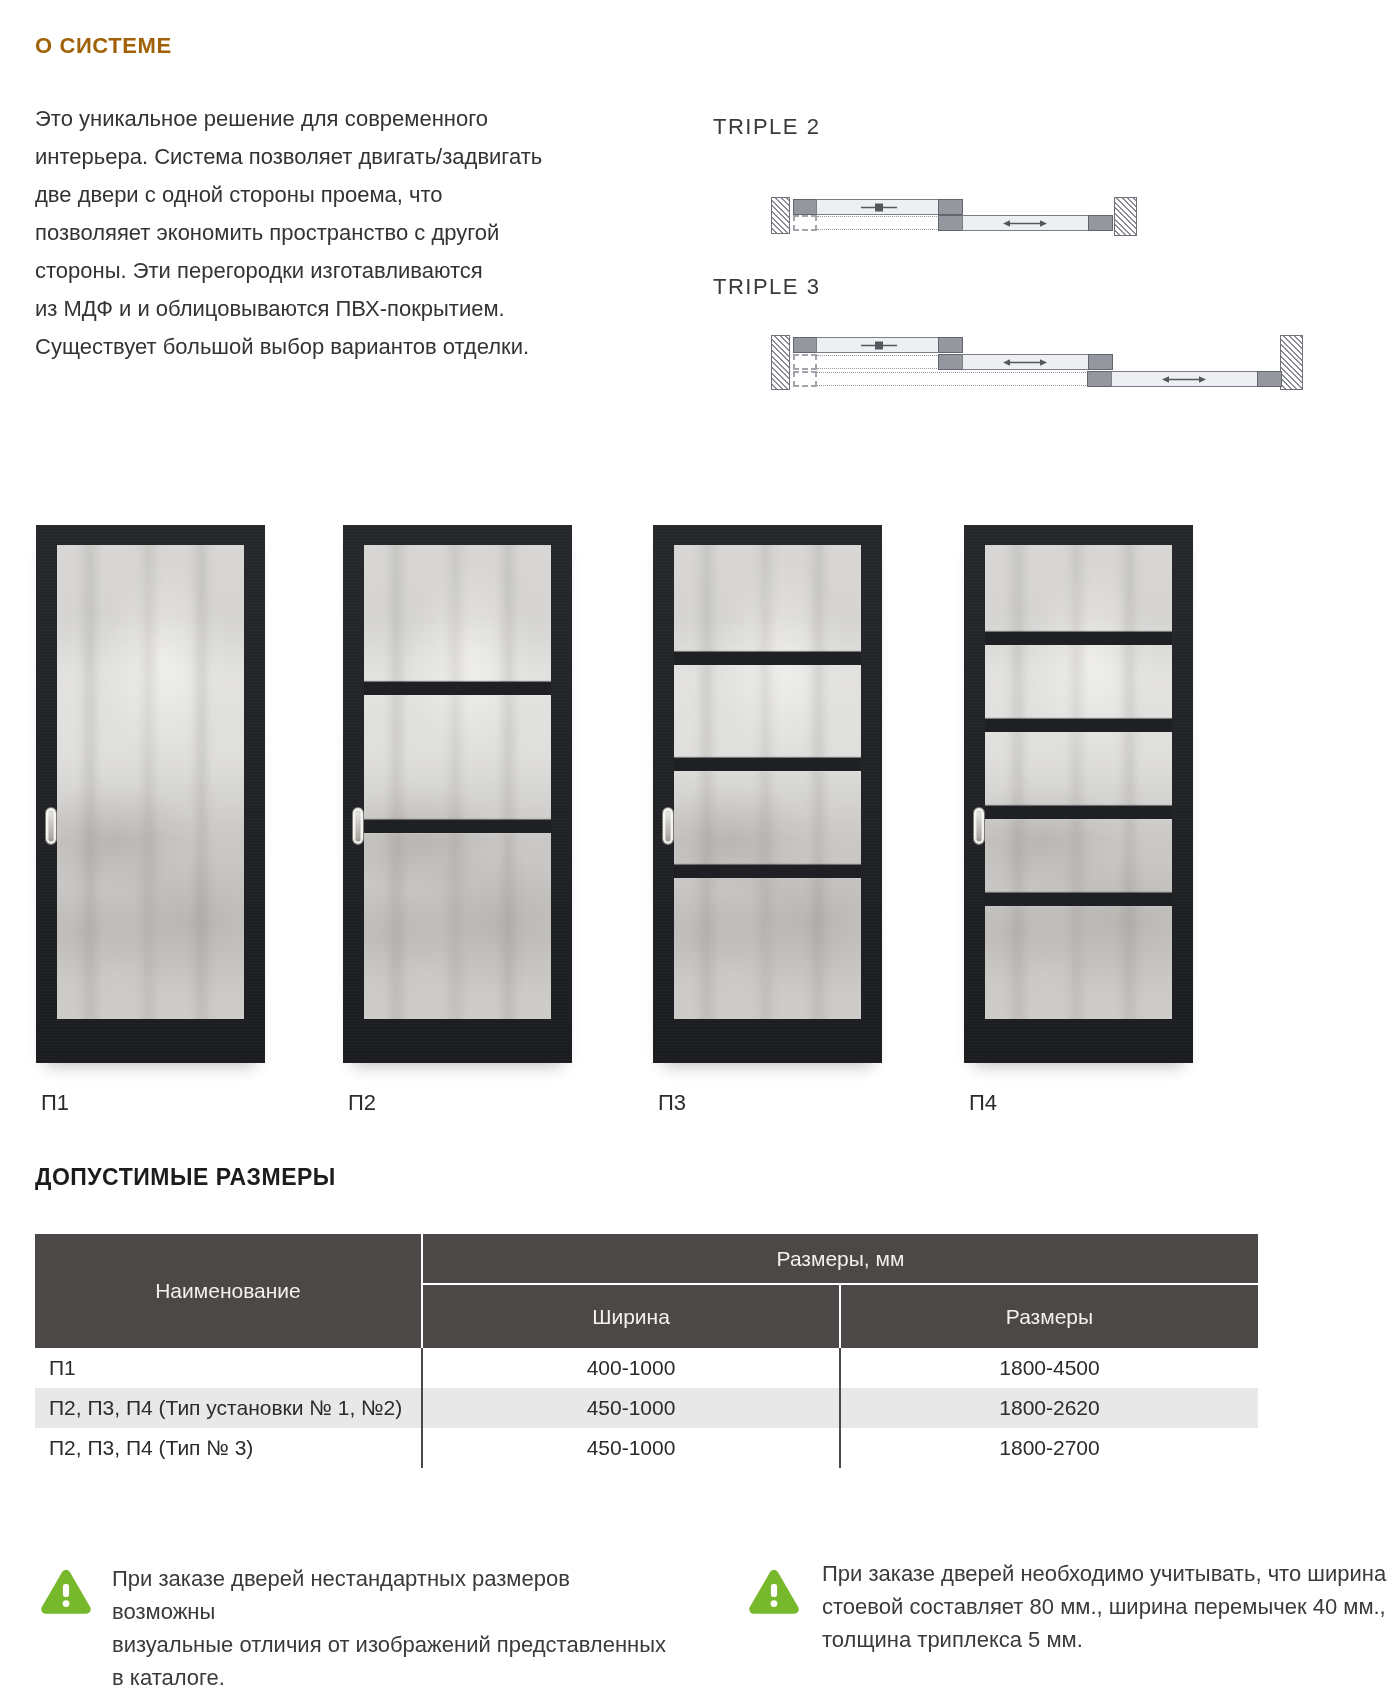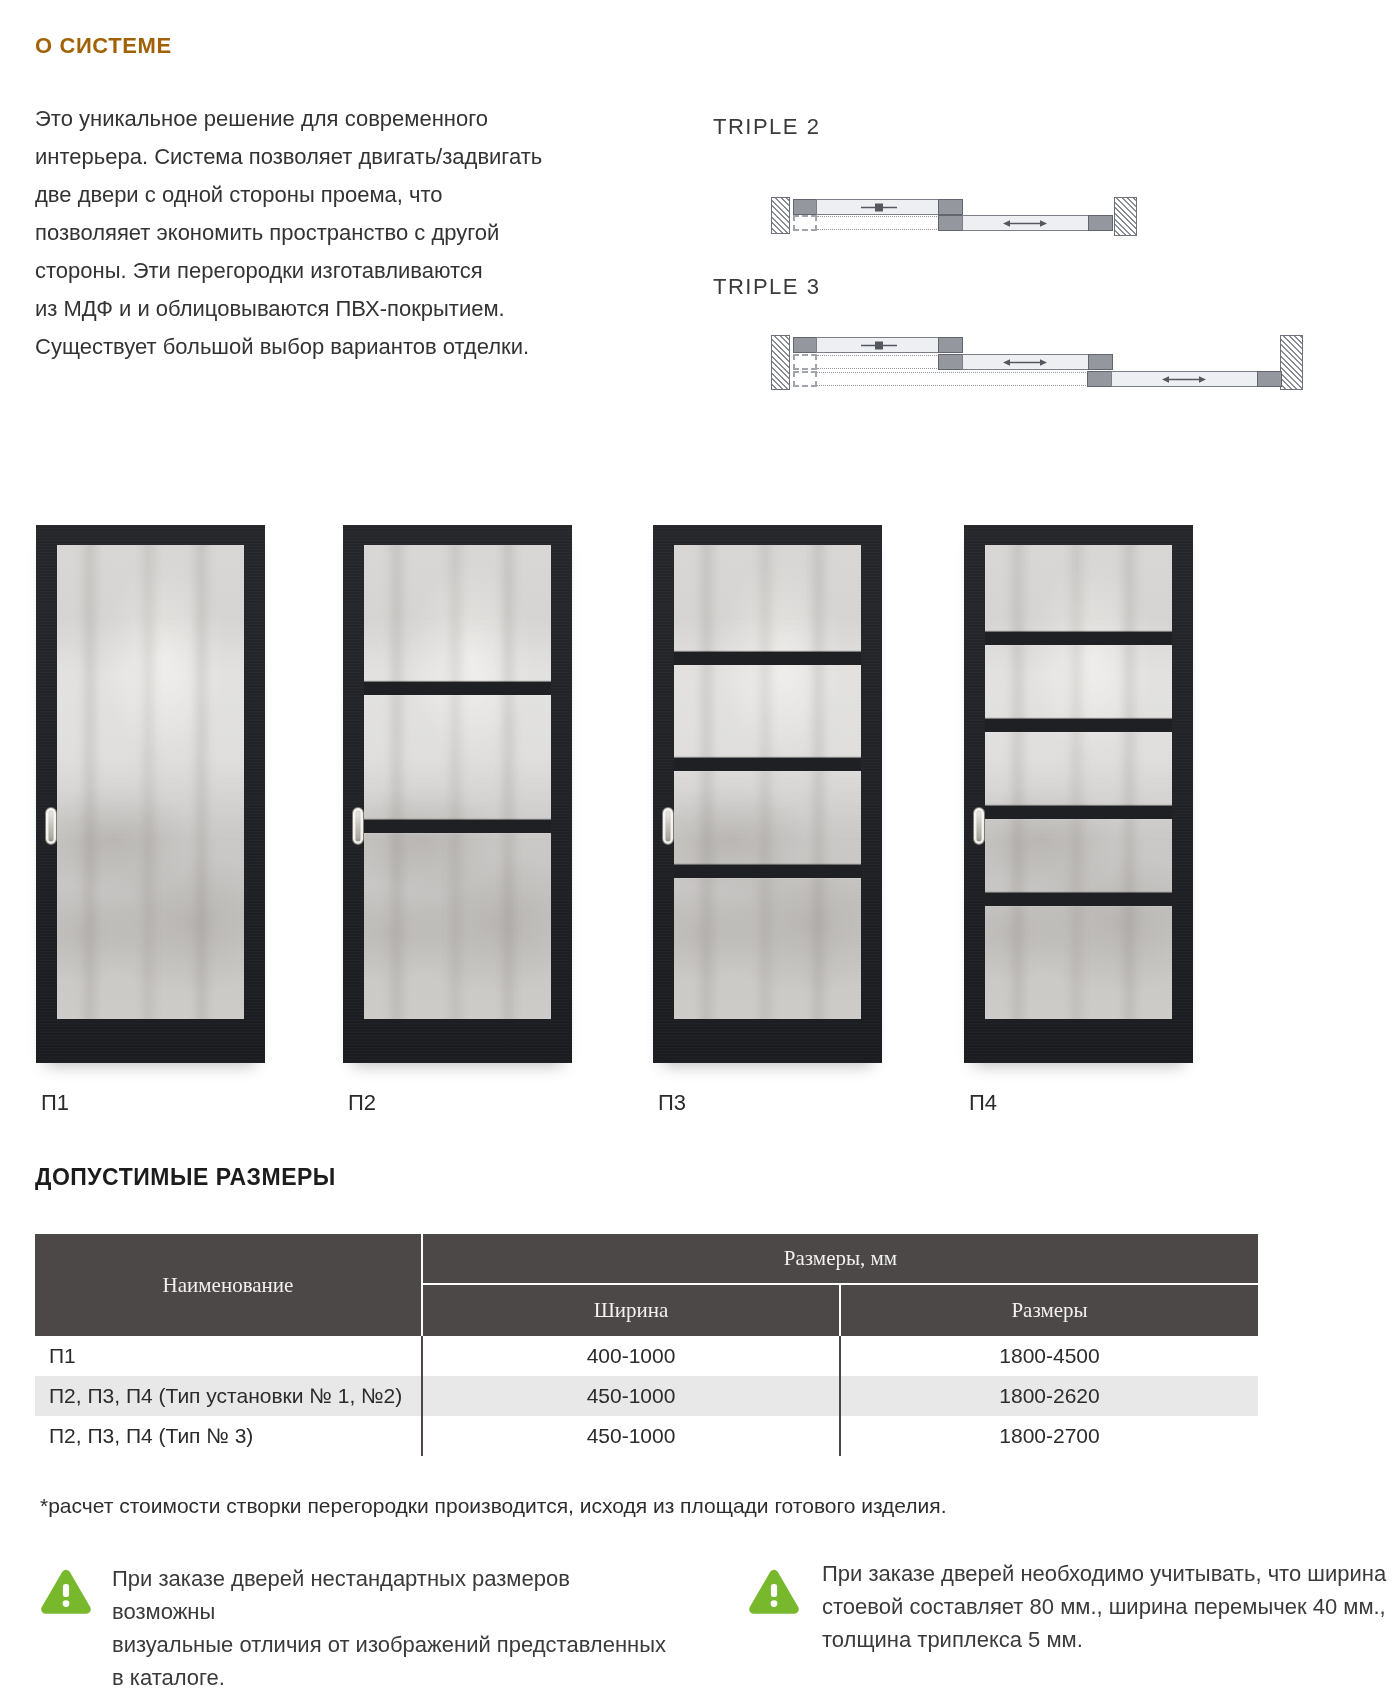--- a/index.html
+++ b/index.html
@@ -49,23 +49,23 @@
     background:linear-gradient(180deg,#fbfaf8,#cfccc6 45%,#a39f98);
     border:1px solid #7e7b74;
     box-shadow:inset 0 0 0 2.5px rgba(250,250,248,.92), inset 0 0 5px rgba(55,53,49,.65); }
   .door-label{ position:absolute; top:565px; left:5px; font-size:22px; color:#2b2b2b; }
 
   
   .sizes-title{ position:absolute; left:35px; top:1164px; font-size:23px; font-weight:bold;
     letter-spacing:.5px; color:#1c1c1c; }
   .sizes-table{ position:absolute; left:35px; top:1234px; width:1223px; border-collapse:collapse;
     font-size:21px; table-layout:fixed; }
-  .sizes-table th{ background:var(--header-bg); color:#f2f1ef; font-weight:normal;font-family:Liberation Serif, serif; }
+  .sizes-table th{ background:var(--header-bg); color:#f2f1ef; font-weight:normal; }
   .sizes-table .h-top{ height:50px; }
-  .sizes-table .h-sub{ height:52px; }
+  .sizes-table .h-sub{ height:64px; }
   .th-name{ border-right:2px solid #fff; }
   .th-sizes{ border-bottom:2px solid #fff; }
   .th-width{ border-right:2px solid #fff; }
   .sizes-table td{ height:40px; color:#2b2b2b; }
   .td-name{ text-align:left; padding-left:14px; border-right:2px solid var(--header-bg); }
   .td-val{ text-align:center; }
   .td-width{ border-right:2px solid var(--header-bg);margin-top:44px; }
   .row-alt td{ background:#e9e8e8; }
   .footnote{ position:absolute; left:40px; top:1494px; font-size:21px; color:#2d2d2d; }
 
@@ -223,21 +223,20 @@
       <td class="td-val">1800-2620</td>
     </tr>
     <tr>
       <td class="td-name">П2, П3, П4 (Тип № 3)</td>
       <td class="td-val td-width">450-1000</td>
       <td class="td-val">1800-2700</td>
     </tr>
   </tbody>
     </table>
 
-  <div class="footnote">*расчет стоимости створки перегородки производится, исходя из площади готового изделия.</div>
 
   <svg class="note-icon" id="note1-icon" viewBox="0 0 64 64">
     <polygon points="32,9 57,52 7,52" fill="#77b82c" stroke="#77b82c" stroke-width="11" stroke-linejoin="round"></polygon>
     <rect x="28.2" y="21" width="7.6" height="16" rx="3" fill="#ffffff"></rect>
     <circle cx="32" cy="45" r="4.2" fill="#ffffff"></circle>
   </svg>
   <div class="note-text" id="note1-text">При заказе дверей нестандартных размеров возможны
 визуальные отличия от изображений представленных
 в каталоге.</div>
 

